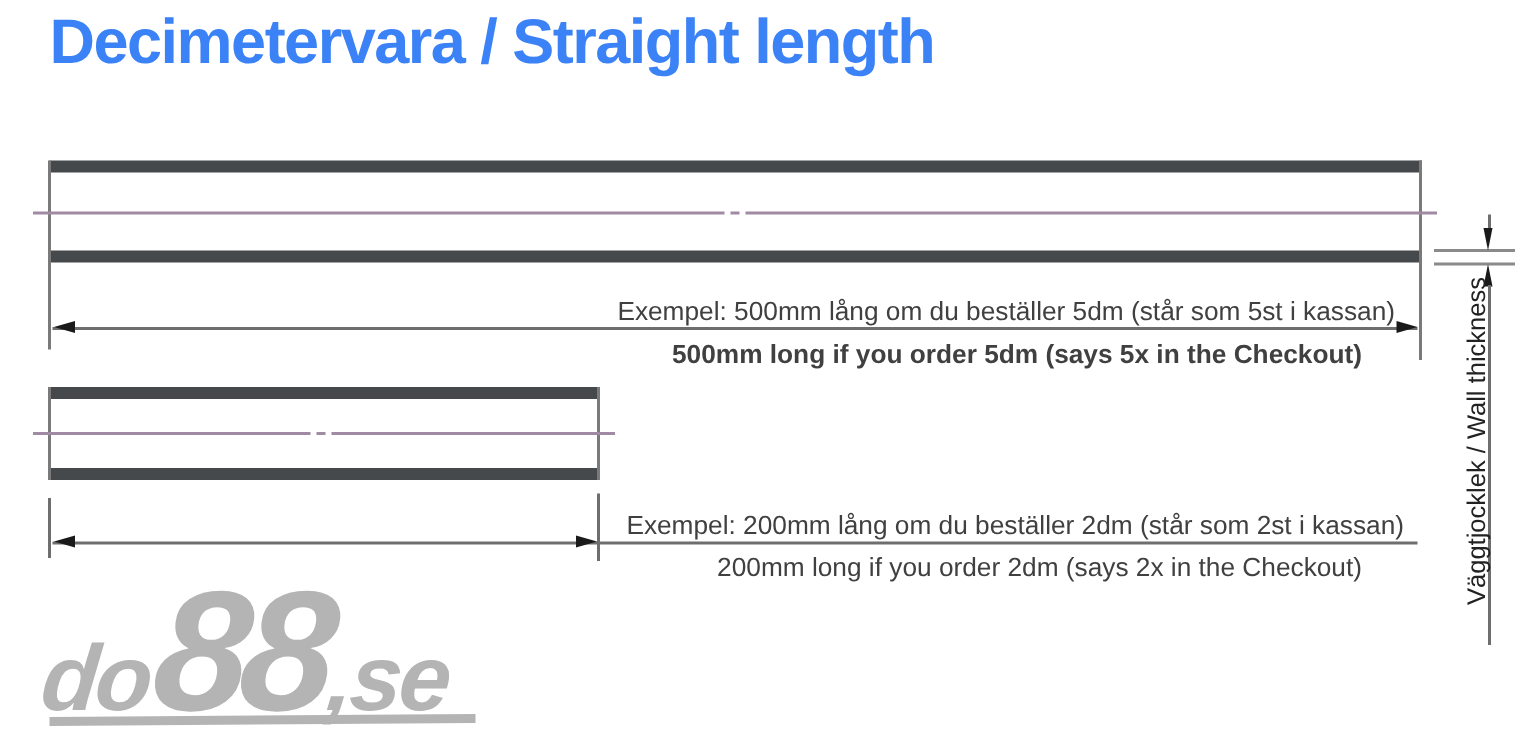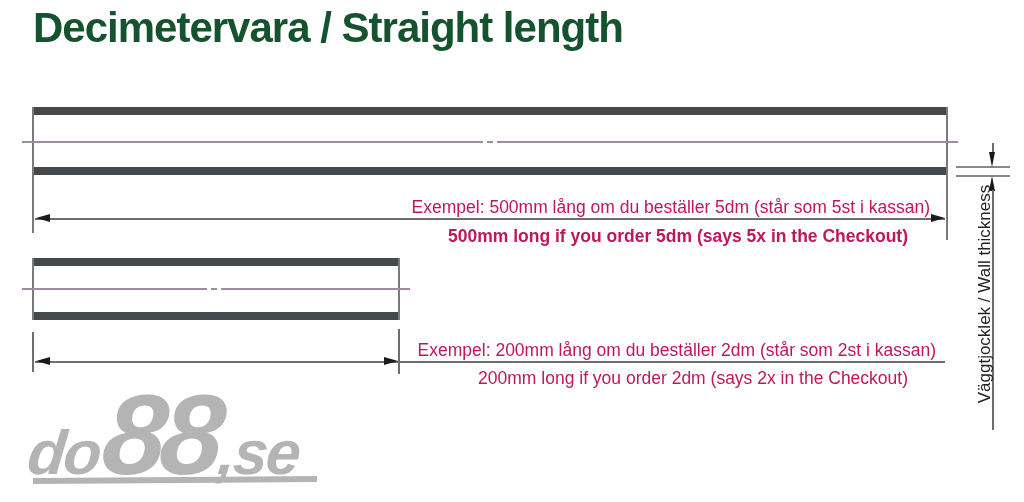--- a/index.html
+++ b/index.html
@@ -8,38 +8,38 @@
     width:1024px;height:502px;
     background:#ffffff;
     overflow:hidden;
     font-family:"Liberation Sans", sans-serif;
     color:#161616;
   }
   .abs{position:absolute;}
   
   .title{
     left:33px;top:4px;
-    font-size:42px;font-weight:bold;color:#14532d;
+    font-size:42px;font-weight:bold;color:#3b82f6;
     letter-spacing:-1px;white-space:nowrap;
   }
   
   .wall{background:#46494b;height:8px;}
   .endcap{background:#7a7a7a;width:2px;}
   
   .cline{background:#a18aa4;height:1.5px;}
   
   .dline{background:#6e6e6e;height:1.5px;}
   .vline{background:#6e6e6e;width:1.5px;}
   
   .arr-left{width:0;height:0;border-top:4.5px solid transparent;border-bottom:4.5px solid transparent;border-right:14px solid #1a1a1a;}
   .arr-right{width:0;height:0;border-top:4.5px solid transparent;border-bottom:4.5px solid transparent;border-left:14px solid #1a1a1a;}
   .arr-down{width:0;height:0;border-left:3.5px solid transparent;border-right:3.5px solid transparent;border-top:15px solid #1a1a1a;}
   .arr-up{width:0;height:0;border-left:3.5px solid transparent;border-right:3.5px solid transparent;border-bottom:15px solid #1a1a1a;}
   
-  .ex{font-size:17.5px;color:#be185d;white-space:nowrap;text-align:left;}
+  .ex{font-size:17.5px;color:#404040;white-space:nowrap;text-align:left;}
   
   .rot-label{
     left:844px;top:284px;width:282px;
     transform:rotate(-90deg);transform-origin:50% 50%;
     font-size:17px;color:#222;white-space:nowrap;text-align:center;
   }
   
   .logo{
     left:30px;top:378px;
     display:flex;align-items:baseline;

